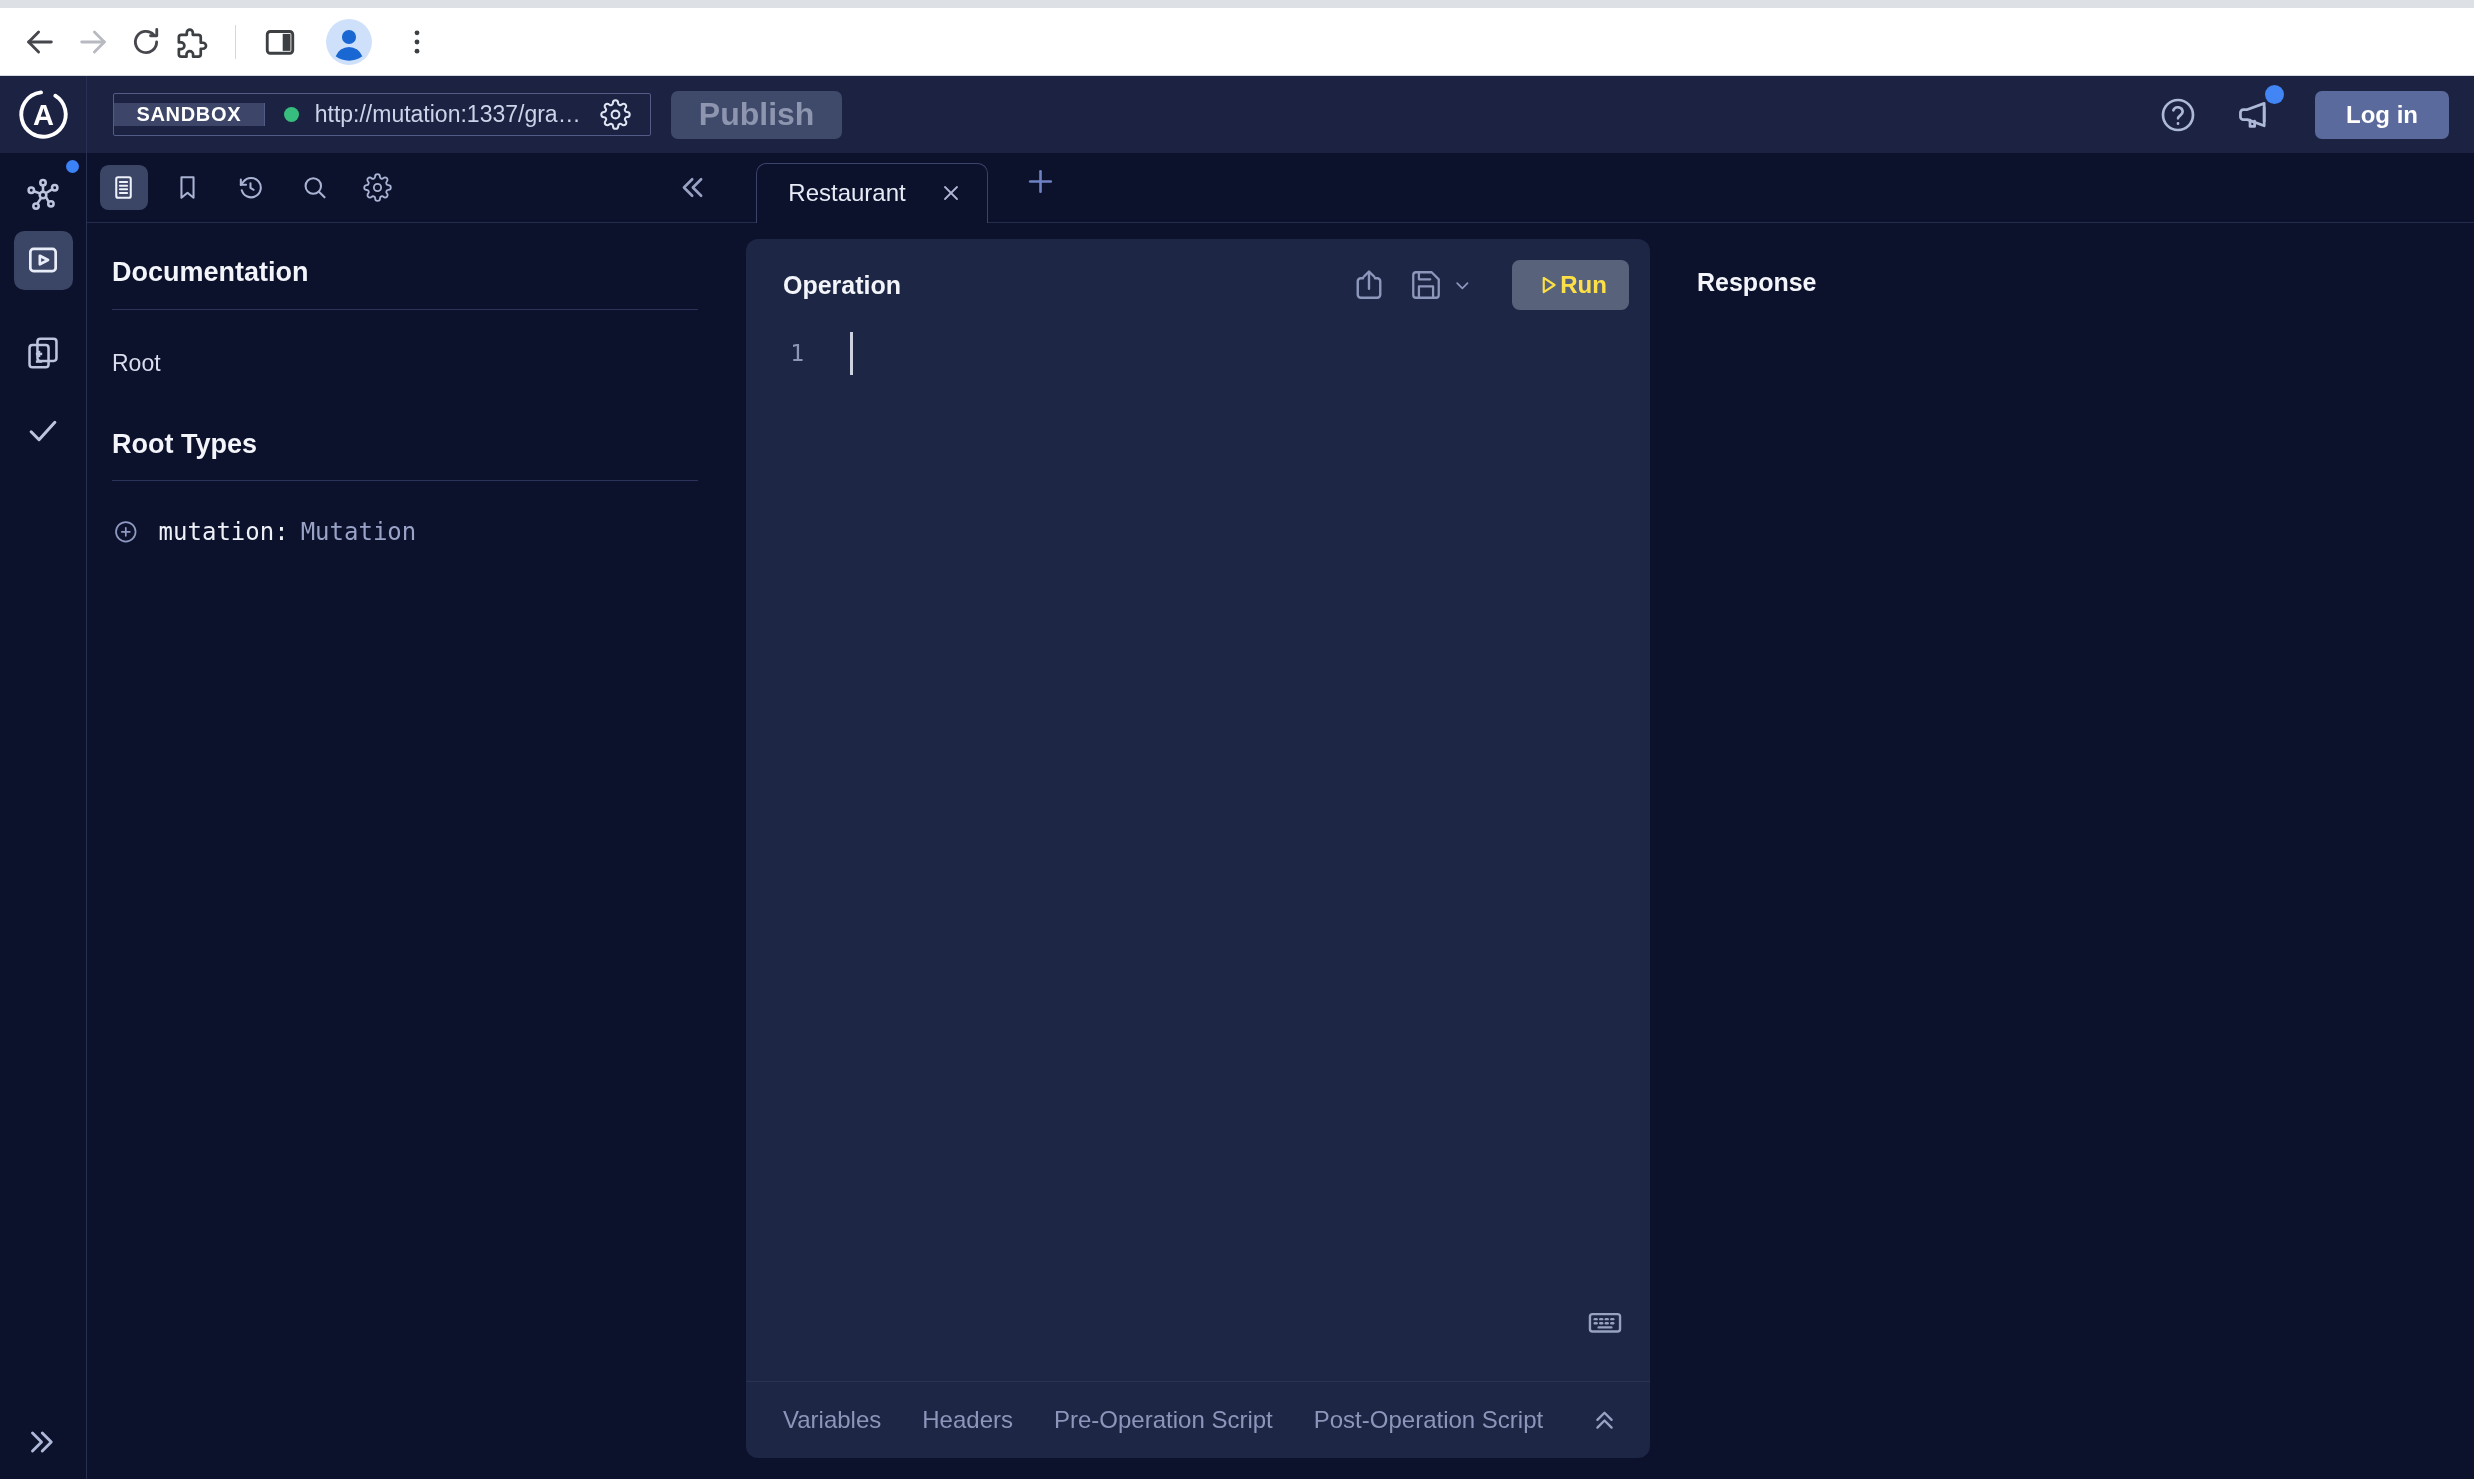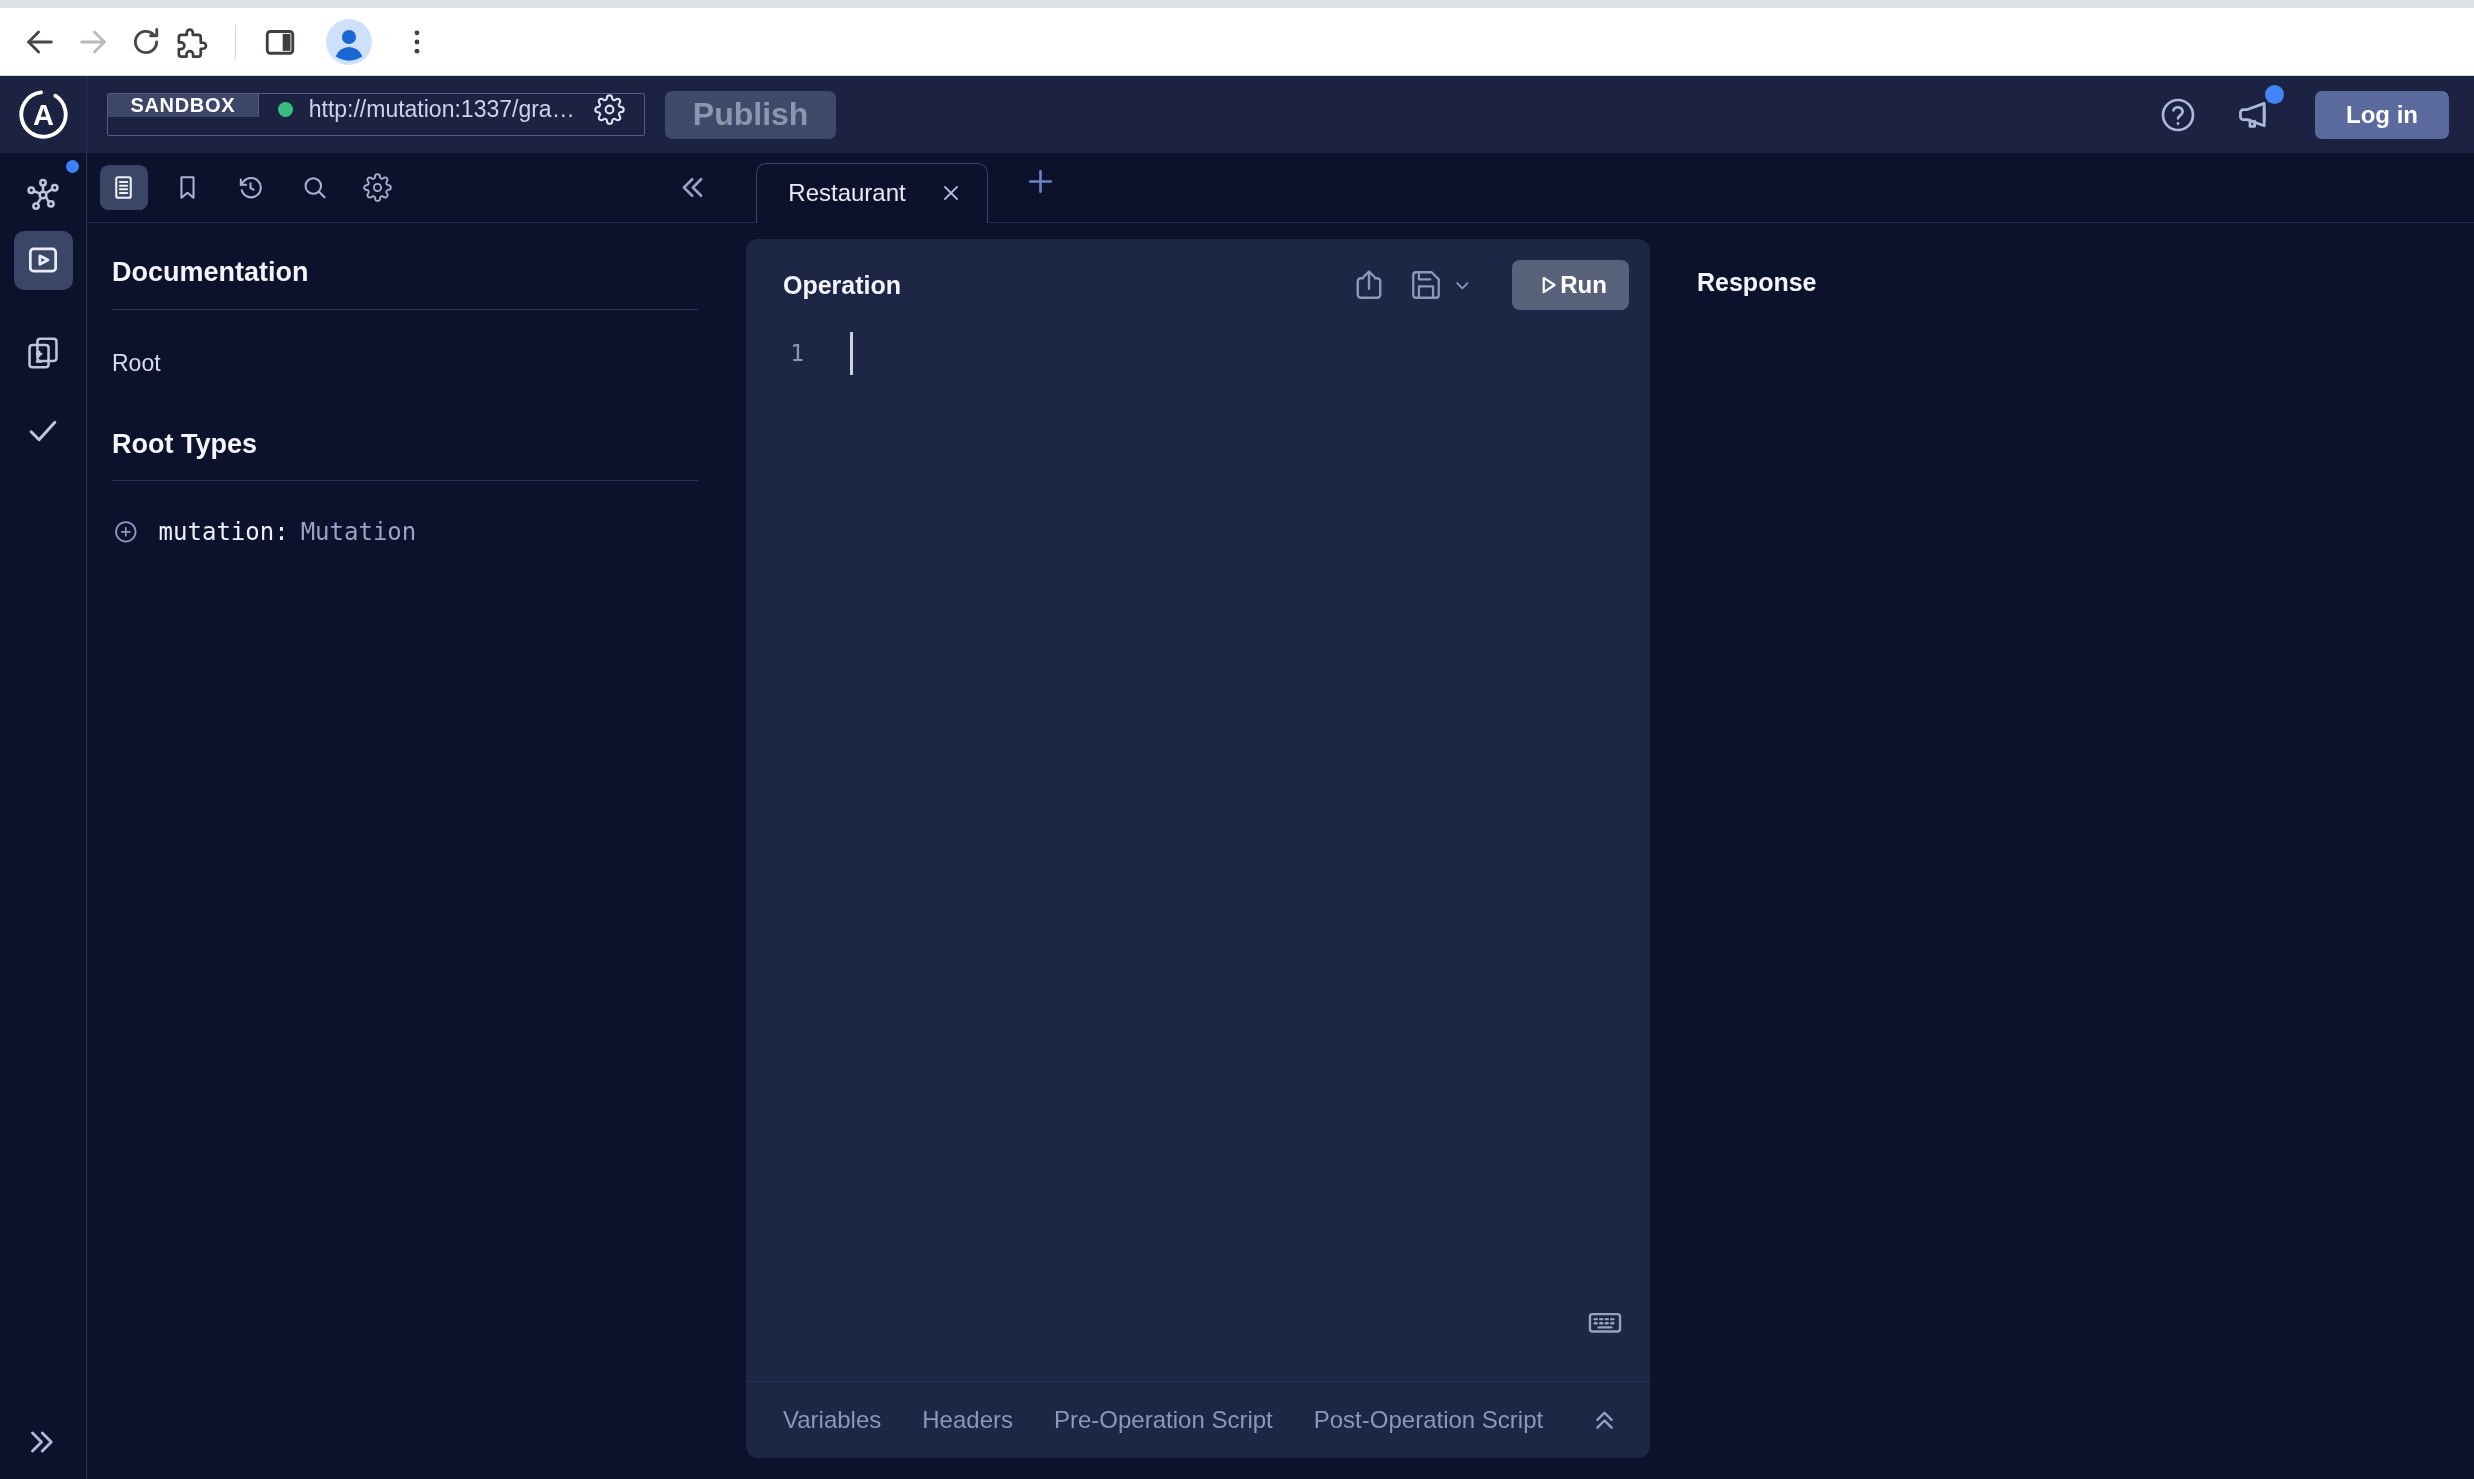--- a/index.html
+++ b/index.html
@@ -30,22 +30,22 @@
   .omnibox .url { font-size:26px; color:#24262b; margin-left:17px; white-space:nowrap; }
   .omnibox .spacer { flex:1; }
   .omni-ico { color:#44474c; margin-left:26px; }
   .chrome-right { display:flex; align-items:center; gap:26px; color:#3c4043; flex:0 0 auto; }
   .chrome-sep { width:1.7px; height:34px; background:#d4d7dc; }
 
   
   .apollo-bar { height:77px; background:#1c2342; display:flex; align-items:center; }
   .logo-cell { width:86px; display:flex; justify-content:center; flex:0 0 auto; }
   .endpoint-chip {
-    margin-left:21px; height:43px; border:1.3px solid #525c86; border-radius:2px;
-    display:flex; align-items:flex-start; overflow:hidden; flex:0 0 auto;
+    margin-left:27px; height:43px; border:1.3px solid #525c86; border-radius:2px;
+    display:flex; align-items:center; overflow:hidden; flex:0 0 auto;
   }
   .chip-label {
     background:#3d4668; padding:0 22.4px; display:flex; align-items:center;
     color:#ffffff; font-weight:700; font-size:20px; letter-spacing:0.7px;
     border-right:1.3px solid #525c86;
   }
   .chip-url { display:flex; align-items:center; gap:15.5px; padding:0 19px; }
   .status-dot { width:15.5px; height:15.5px; border-radius:50%; background:#37bd7e; }
   .chip-url .u { color:#ccd4ea; font-size:23px; white-space:nowrap; }
   .chip-gear { color:#dfe4f2; margin-left:3.4px; }
@@ -110,21 +110,21 @@
 
   
   .op-wrap { width:925px; flex:0 0 auto; padding:16.4px 20.7px 20.7px 0; }
   .op-card { width:904px; height:100%; background:#1d2644; border-radius:12px; display:flex; flex-direction:column; }
   .op-header { display:flex; align-items:center; padding:20.7px 20.7px 0 37px; }
   .panel-title { font-size:25px; font-weight:700; color:#f3f5fa; }
   .op-actions { margin-left:auto; display:flex; align-items:center; gap:22.4px; color:#8d97bb; }
   .save-group { display:flex; align-items:center; gap:8.6px; }
   .run-btn {
     margin-left:17px; height:50px; padding:0 22.4px; border-radius:7.7px;
-    background:#59627b; color:#ffffff; font-size:24px; font-weight:700;
+    background:#59627b; color:#fde047; font-size:24px; font-weight:700;
     display:flex; align-items:center; gap:0;
   }
   .op-editor { flex:1; display:flex; padding-top:20.7px; position:relative; min-height:0; }
   .gutter { width:82px; flex:0 0 auto; text-align:right; padding-right:24px; font-family:"DejaVu Sans Mono", monospace; font-size:23px; color:#8d96b5; line-height:45px; }
   .caret { width:2.6px; height:43px; background:#ccd2e0; margin-left:22.4px; margin-top:1.7px; }
   .kbd-ico { position:absolute; right:26px; bottom:40px; color:#97a1c0; }
   .op-footer { border-top:0.9px solid #2a3152; height:77px; display:flex; align-items:center; padding:0 30px 0 37px; gap:41px; }
   .foot-tab { font-size:24px; color:#8c96ba; white-space:nowrap; }
   .expand-ico { margin-left:auto; color:#98a2c4; }
 

